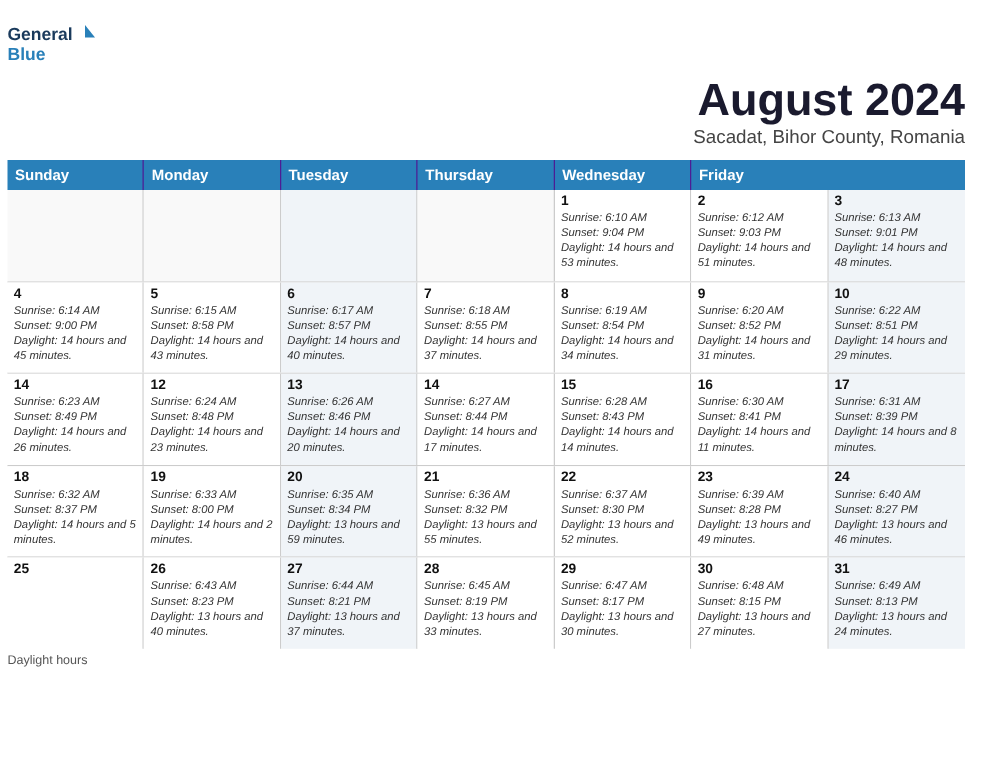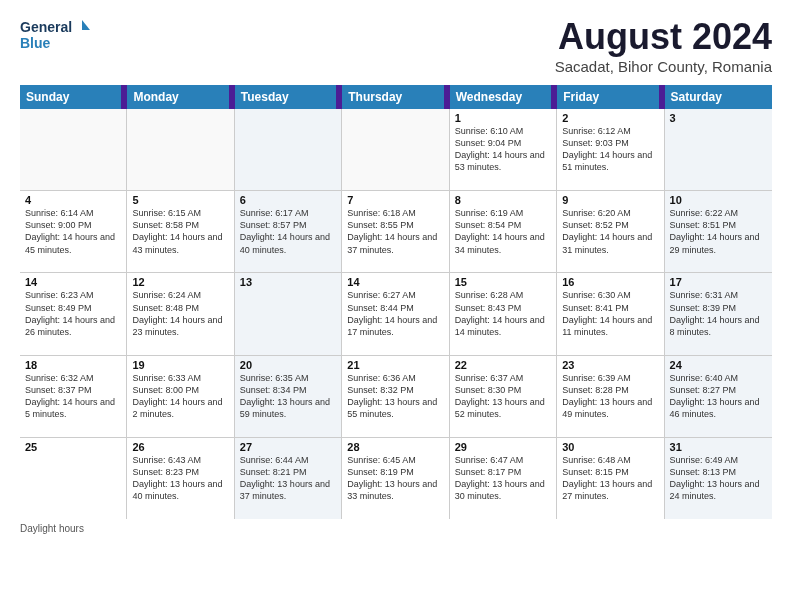--- a/index.html
+++ b/index.html
@@ -6,21 +6,21 @@
     body {
       width: 792px;
       height: 612px;
       font-family: Arial, sans-serif;
       background: #fff;
       overflow: hidden;
     }
     .page {
       width: 792px;
       height: 544px;
-      padding: 16px 20px 10px 20px;
+      padding: 16px 20px 10px 6px;
       display: flex;
       flex-direction: column;
     }
     .header {
       display: flex;
       justify-content: space-between;
       align-items: flex-start;
       margin-bottom: 10px;
     }
     .logo {
@@ -28,20 +28,21 @@
       align-items: center;
       gap: 4px;
     }
     .title-block {
       text-align: right;
     }
     .month-year {
       font-size: 36px;
       font-weight: bold;
       color: #1a1a2e;
+      margin-top: 43px;
     }
     .location {
       font-size: 15px;
       color: #444;
     }
     .calendar {
       flex: 1;
       display: flex;
       flex-direction: column;
     }
@@ -49,21 +50,21 @@
       display: grid;
       grid-template-columns: repeat(7, 1fr);
       background: #2980b9;
     }
     .cal-header-cell {
       color: #fff;
       font-size: 12px;
       font-weight: bold;
       padding: 5px 6px;
       text-align: left;
-      border-right: 6px solid #4c1d95;
+      border-right: 1px solid #4c1d95;
     }
     .cal-header-cell:last-child { border-right: none; }
     .cal-body {
       flex: 1;
       display: flex;
       flex-direction: column;
     }
     .cal-row {
       display: grid;
       grid-template-columns: repeat(7, 1fr);
@@ -86,20 +87,21 @@
     .day-num {
       font-size: 11px;
       font-weight: bold;
       margin-bottom: 1px;
       color: #111;
     }
     .cell-info {
       font-size: 9px;
       line-height: 1.35;
       color: #333;
+      font-style: italic;
     }
     .footer-note {
       font-size: 10px;
       color: #555;
       text-align: left;
       padding-top: 4px;
     }
   </style>
 </head>
 <body>
@@ -120,21 +122,20 @@
   </div>
 
   <div class="calendar">
     <div class="cal-header" id="cal-header">
         <div class="cal-header-cell">Sunday</div>
         <div class="cal-header-cell">Monday</div>
         <div class="cal-header-cell">Tuesday</div>
         <div class="cal-header-cell">Thursday</div>
         <div class="cal-header-cell">Wednesday</div>
         <div class="cal-header-cell">Friday</div>
-        <div class="cal-header-cell">Saturday</div>
       </div>
     <div class="cal-body" id="cal-body">
         <div class="cal-row">
           <div class="cal-cell empty"></div>
           <div class="cal-cell empty"></div>
           <div class="cal-cell empty shaded"></div>
           <div class="cal-cell empty"></div>
           <div class="cal-cell">
             <div class="day-num">1</div>
             <div class="cell-info">Sunrise: 6:10 AM
@@ -144,20 +145,24 @@
           </div>
           <div class="cal-cell">
             <div class="day-num">2</div>
             <div class="cell-info">Sunrise: 6:12 AM
 Sunset: 9:03 PM
 Daylight: 14 hours
 and 51 minutes.</div>
           </div>
           <div class="cal-cell shaded">
             <div class="day-num">3</div>
+            <div class="cell-info">Sunrise: 6:13 AM
+Sunset: 9:01 PM
+Daylight: 14 hours
+and 48 minutes.</div>
           </div>
         </div>
         <div class="cal-row">
           <div class="cal-cell">
             <div class="day-num">4</div>
             <div class="cell-info">Sunrise: 6:14 AM
 Sunset: 9:00 PM
 Daylight: 14 hours
 and 45 minutes.</div>
           </div>
@@ -214,20 +219,24 @@
           </div>
           <div class="cal-cell">
             <div class="day-num">12</div>
             <div class="cell-info">Sunrise: 6:24 AM
 Sunset: 8:48 PM
 Daylight: 14 hours
 and 23 minutes.</div>
           </div>
           <div class="cal-cell shaded">
             <div class="day-num">13</div>
+            <div class="cell-info">Sunrise: 6:26 AM
+Sunset: 8:46 PM
+Daylight: 14 hours
+and 20 minutes.</div>
           </div>
           <div class="cal-cell">
             <div class="day-num">14</div>
             <div class="cell-info">Sunrise: 6:27 AM
 Sunset: 8:44 PM
 Daylight: 14 hours
 and 17 minutes.</div>
           </div>
           <div class="cal-cell">
             <div class="day-num">15</div>

